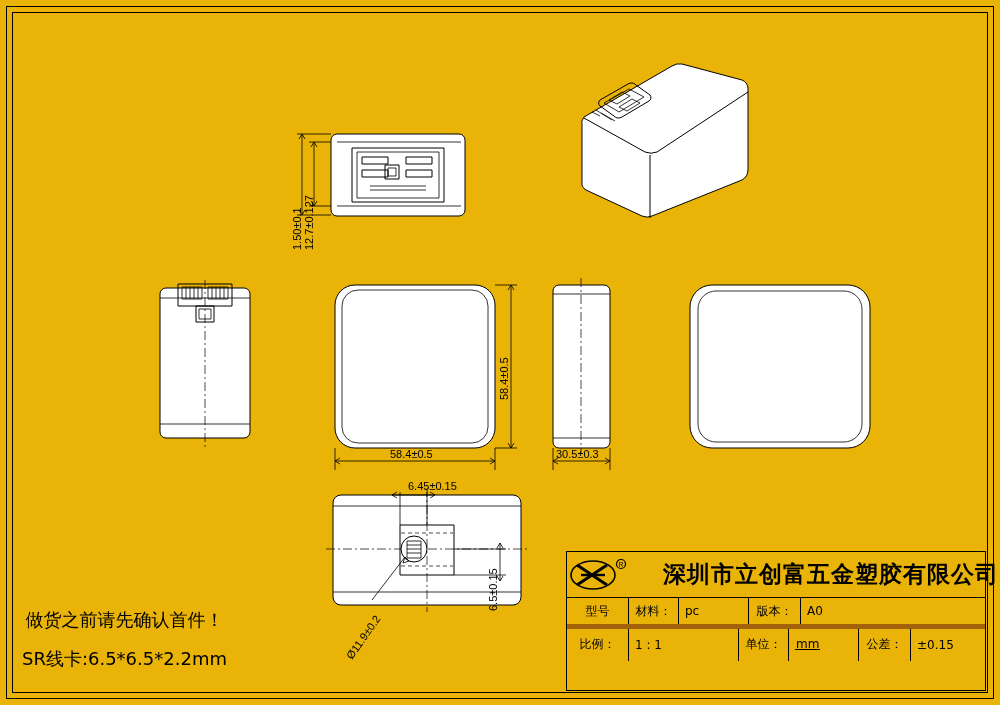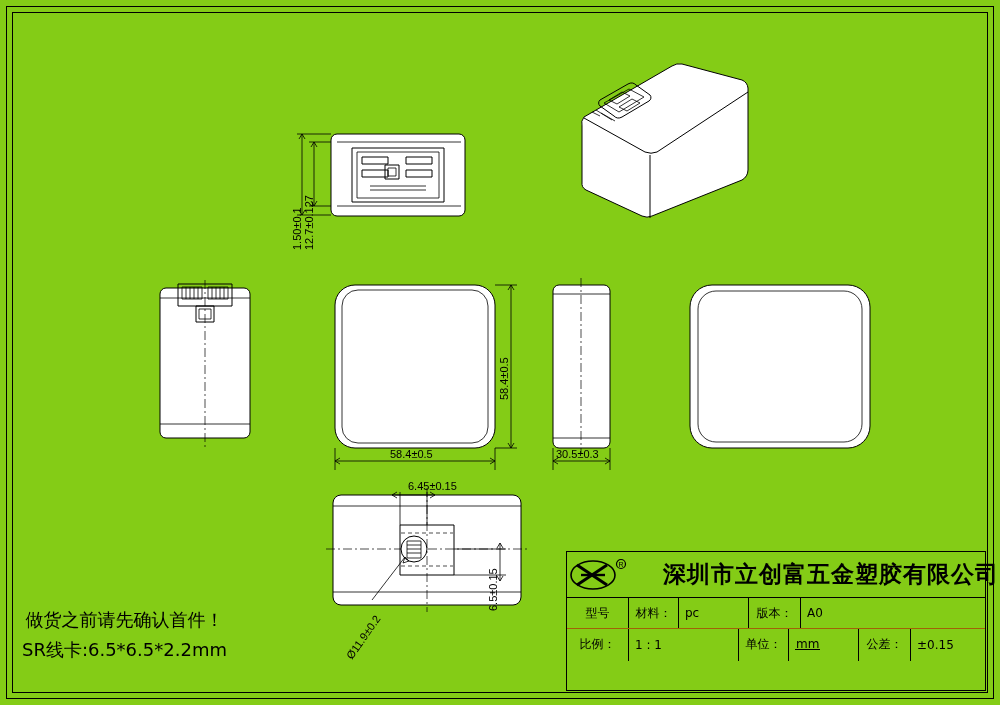--- a/index.html
+++ b/index.html
@@ -1,49 +1,49 @@
 <!DOCTYPE html>
 <html><head>
 <meta charset="utf-8">
 <style>
   html,body{margin:0;padding:0;background:#fff;}
   body{width:1000px;height:705px;font-family:"Liberation Sans",sans-serif;}
-  #sheet{position:relative;width:1000px;height:705px;overflow:hidden;background:#84cc16;}
+  #sheet{position:relative;width:1000px;height:705px;overflow:hidden;background:#eab308;}
   .border-outer{position:absolute;left:6px;top:6px;width:986px;height:691px;border:1px solid #000;}
   .border-inner{position:absolute;left:12px;top:12px;width:974px;height:679px;border:1px solid #000;}
   svg.draw{position:absolute;left:0;top:0;width:1000px;height:705px;}
   .ln{stroke:#000;fill:none;stroke-width:1;}
   .ln-thin{stroke:#000;fill:none;stroke-width:0.8;}
   .ln-c{stroke:#000;fill:none;stroke-width:0.7;stroke-dasharray:9 3 2 3;}
   .ln-d{stroke:#000;fill:none;stroke-width:0.7;stroke-dasharray:4 3;}
   .fillw{fill:#fff;}
   .dimtxt{font-family:"Liberation Sans",sans-serif;font-size:11px;fill:#000;}
   .dimtxt-v{font-family:"Liberation Sans",sans-serif;font-size:11px;fill:#000;}
 
   
   #titleblock{position:absolute;left:566px;top:551px;width:420px;height:140px;border:1px solid #000;box-sizing:border-box;}
   #tb-head{position:relative;height:46px;border-bottom:1px solid #000;box-sizing:border-box;display:flex;align-items:center;gap:34px;}
   #tb-logo{width:74px;height:100%;display:flex;align-items:center;justify-content:center;border-right:0px solid #000;}
   #tb-company{flex:1;font-size:23px;font-weight:bold;color:#000;letter-spacing:1px;white-space:nowrap;text-align:center;padding-right:4px;font-family:"DejaVu Sans",sans-serif;}
-  .tb-row{display:flex;height:31.3px;border-bottom:1px solid #a16207;box-sizing:border-box;}
+  .tb-row{display:flex;height:31.3px;border-bottom:5px solid #a16207;box-sizing:border-box;}
   .tb-row:last-child{border-bottom:none;}
   .tb-cell{border-right:1px solid #000;box-sizing:border-box;display:flex;align-items:center;font-size:12px;font-family:"DejaVu Sans",sans-serif;padding:0 6px;}
   .tb-cell:last-child{border-right:none;}
   .lbl{justify-content:center;width:62px;flex:0 0 62px;}
   .val{flex:1;justify-content:flex-start;}
   .lbl2{justify-content:center;width:50px;flex:0 0 50px;}
   .val2{width:70px;flex:0 0 70px;justify-content:flex-start;}
   .lbl3{justify-content:center;width:52px;flex:0 0 52px;}
   .val3{width:74px;flex:0 0 74px;justify-content:flex-start;}
   .unit-box{display:inline-block;border-bottom:1px solid #000;font-size:12px;line-height:10px;padding:0 1px;}
 
   
   #notes{position:absolute;left:22px;top:608px;font-family:"DejaVu Sans",sans-serif;color:#000;text-align:center;}
   #note1{font-size:18px;white-space:nowrap;}
-  #note2{font-size:18px;white-space:nowrap;margin-top:6px;}
+  #note2{font-size:18px;white-space:nowrap;margin-top:15px;}
 </style>
 </head>
 <body>
 
 <div id="sheet">
 
   <div class="border-outer"></div>
   <div class="border-inner"></div>
 
   <svg class="draw" viewBox="0 0 1000 705">

